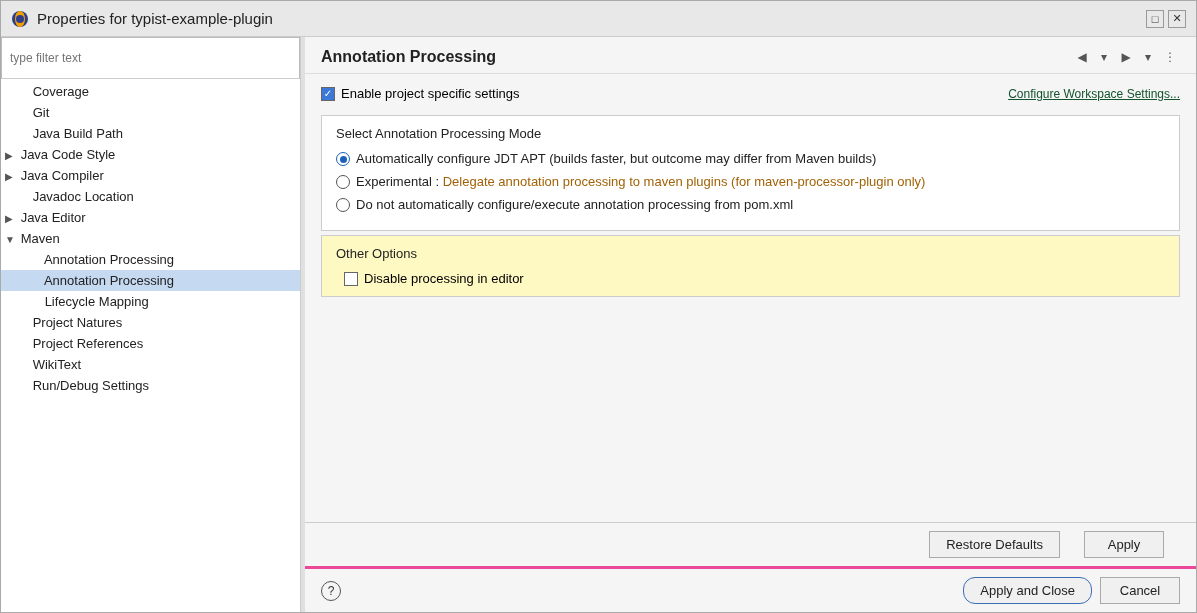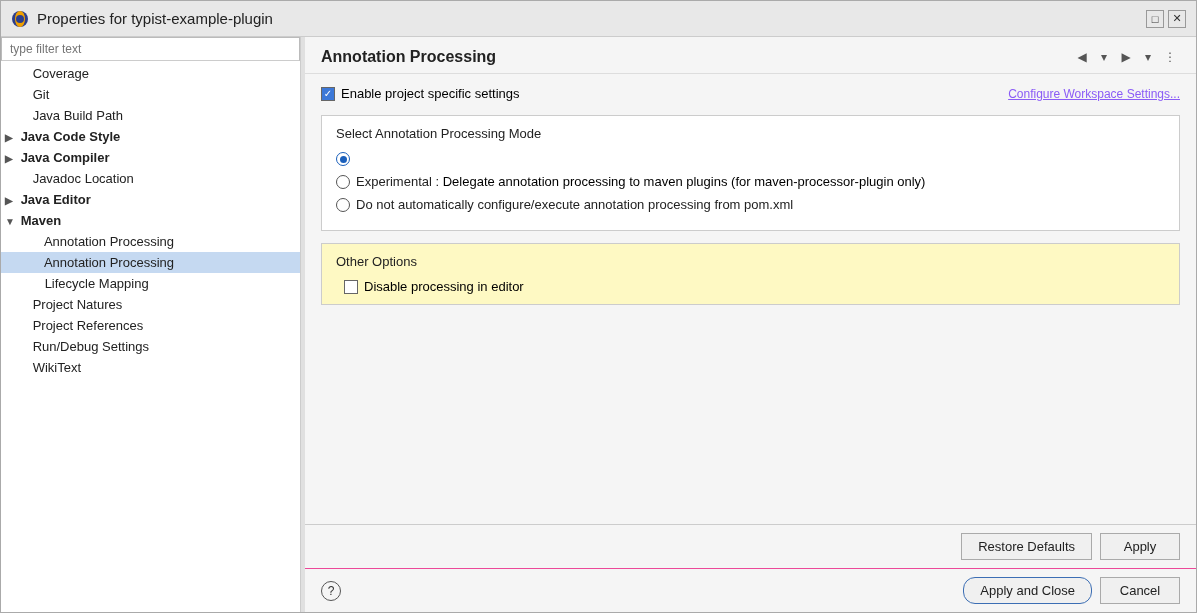--- a/index.html
+++ b/index.html
@@ -70,21 +70,21 @@
     .sidebar {
       width: 300px;
       background: #fff;
       border-right: 1px solid #ccc;
       display: flex;
       flex-direction: column;
       overflow: hidden;
     }
     .filter-input {
       width: 100%;
-      padding: 4px 8px;
+      padding: 13px 8px;
       border: 1px solid #bbb;
       border-bottom: 1px solid #ccc;
       font-size: 12px;
       color: #888;
       outline: none;
       background: #fff;
     }
     .tree-container {
       flex: 1;
       overflow-y: auto;
@@ -95,21 +95,20 @@
       cursor: pointer;
       color: #222;
       font-size: 13px;
       white-space: nowrap;
     }
     .tree-item.selected {
       background: #c5d9f1;
     }
     .tree-item.expandable {
       padding-left: 4px;
-      font-weight: bold;
     }
     .tree-expand-icon {
       display: inline-block;
       width: 12px;
       font-size: 10px;
       color: #555;
     }
     .tree-item-child {
       padding-left: 28px;
     }
@@ -173,29 +172,29 @@
       border: 1px solid #666;
       background: #3c78d8;
       display: flex;
       align-items: center;
       justify-content: center;
       color: white;
       font-size: 10px;
       cursor: pointer;
     }
     .link-text {
-      color: #8b5cf6;
+      color: #14532d;
       font-size: 12px;
       cursor: pointer;
       text-decoration: underline;
     }
     .section-box {
       border: 1px solid #ccc;
       background: #fff;
-      margin-bottom: 12px;
+      margin-bottom: 4px;
       padding: 10px 14px;
     }
     .section-title {
       font-size: 13px;
       color: #222;
       margin-bottom: 10px;
     }
     .radio-row {
       display: flex;
       align-items: flex-start;
@@ -222,21 +221,21 @@
       width: 7px;
       height: 7px;
       border-radius: 50%;
       background: #1a5fbb;
     }
     .radio-label {
       font-size: 13px;
       color: #222;
     }
     .radio-label .link-part {
-      color: #000000;
+      color: #a16207;
     }
     .other-options-box {
       border: 1px solid #ccc;
       background: #fef9c3;
       padding: 10px 14px;
     }
     .checkbox-row {
       display: flex;
       align-items: center;
       gap: 6px;
@@ -250,23 +249,23 @@
       cursor: pointer;
     }
     
     .bottom-panel {
       background: #f5f5f5;
       border-top: 1px solid #ccc;
     }
     .apply-row {
       display: flex;
       justify-content: flex-end;
-      padding: 8px 16px;
-      gap: 8px;
-      border-bottom: 1px solid #ec4899;
+      padding: 8px 32px;
+      gap: 24px;
+      border-bottom: 3px solid #ec4899;
     }
     .bottom-row {
       display: flex;
       justify-content: space-between;
       align-items: center;
       padding: 8px 16px;
     }
     .bottom-right {
       display: flex;
       gap: 8px;
@@ -389,26 +388,26 @@
           <span>Project Natures</span>
         </div>
 
         <div class="tree-item">
           <span class="tree-expand-icon"></span>
           <span>Project References</span>
         </div>
 
         <div class="tree-item">
           <span class="tree-expand-icon"></span>
+          <span>WikiText</span>
+        </div>
+
+        <div class="tree-item">
+          <span class="tree-expand-icon"></span>
           <span>Run/Debug Settings</span>
-        </div>
-
-        <div class="tree-item">
-          <span class="tree-expand-icon"></span>
-          <span>WikiText</span>
         </div>
       </div>
     </div>
 
     <div class="splitter"></div>
 
     <div class="right-panel">
 
       <div class="right-header">
         <span class="right-header-title">Annotation Processing</span>
@@ -429,20 +428,21 @@
             <span>Enable project specific settings</span>
           </div>
           <span class="link-text">Configure Workspace Settings...</span>
         </div>
 
         <div class="section-box">
           <div class="section-title">Select Annotation Processing Mode</div>
 
           <div class="radio-row">
             <div class="radio-btn selected"></div>
+            <span class="radio-label">Automatically configure JDT APT (builds faster, but outcome may differ from Maven builds)</span>
           </div>
 
           <div class="radio-row">
             <div class="radio-btn"></div>
             <span class="radio-label">
               <span>Experimental : </span><span class="link-part">Delegate annotation processing to maven plugins (for maven-processor-plugin only)</span>
             </span>
           </div>
 
           <div class="radio-row">

